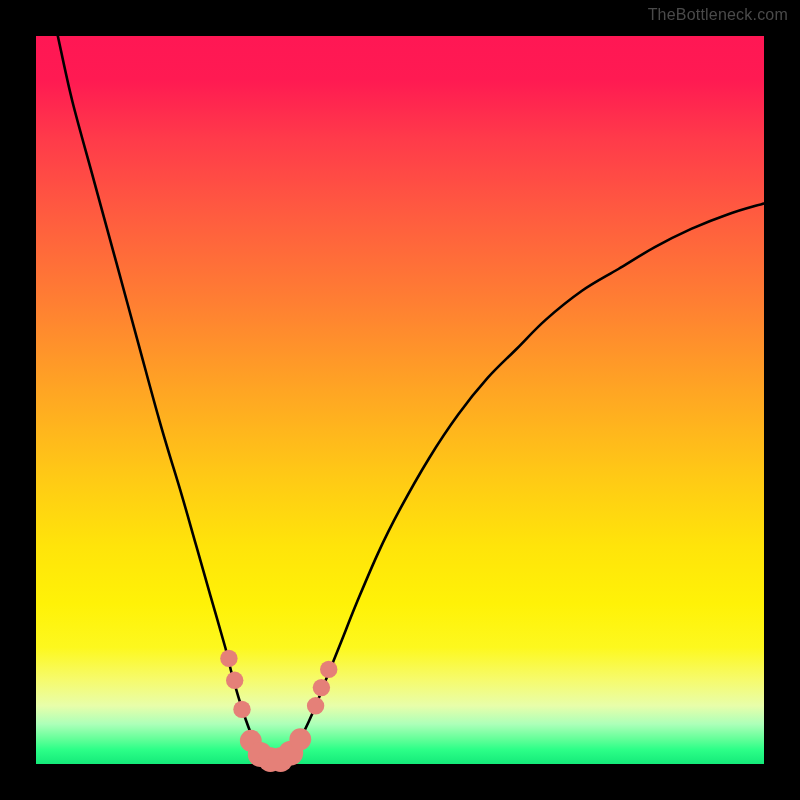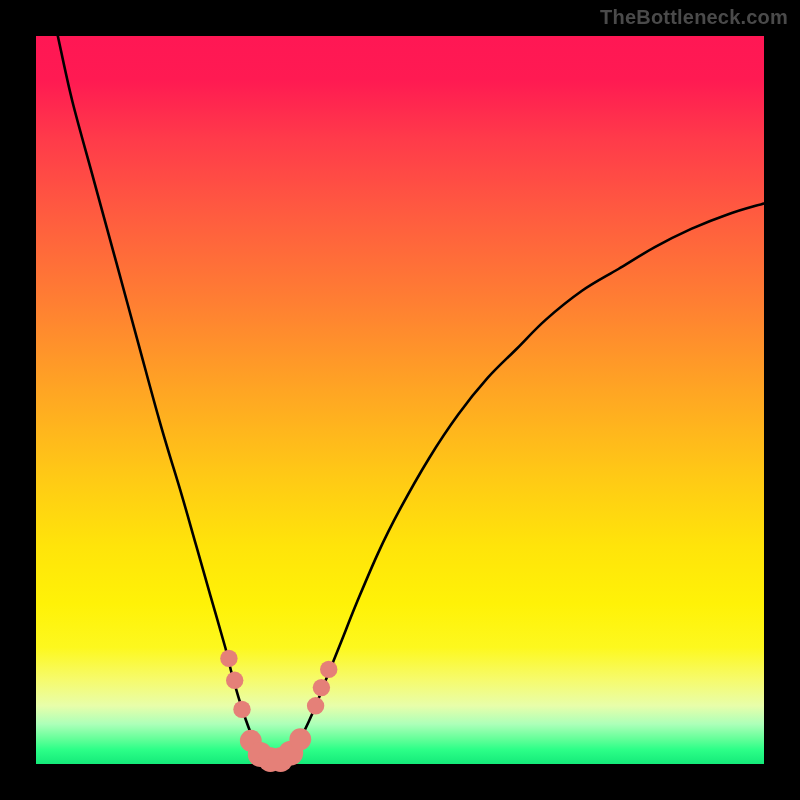--- a/index.html
+++ b/index.html
@@ -51,22 +51,22 @@
     top: 0;
     width: 728px;
     height: 728px;
     overflow: visible;
   }
   .watermark {
     position: absolute;
     top: 6px;
     right: 12px;
     color: #4a4a4a;
-    font-size: 20px;
-    font-weight: 700;
+    font-size: 16px;
+    font-weight: 400;
     letter-spacing: 0.2px;
     user-select: none;
   }
 </style>
 </head>
 <body>
 
 <div class="frame">
   <div class="watermark">TheBottleneck.com</div>
   <div class="plot">

